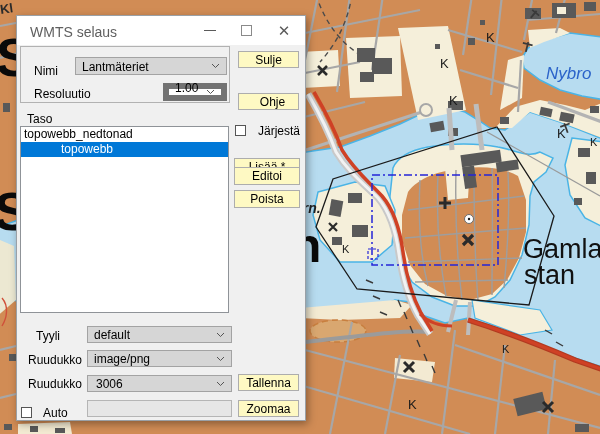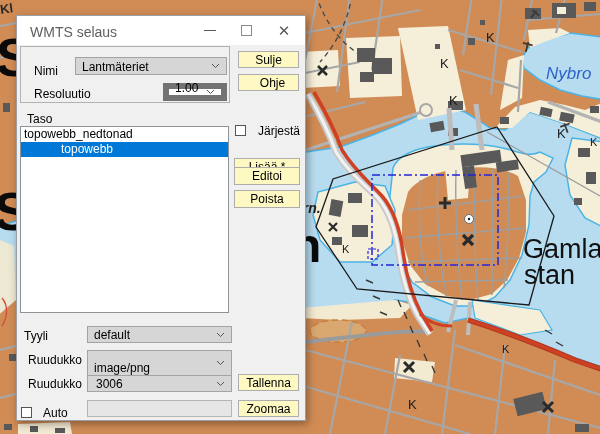--- a/index.html
+++ b/index.html
@@ -291,21 +291,21 @@
     <div class="combo white" style="left:146px; top:67px; width:64px; height:18px;">
       <span>1.00</span>
       <svg class="chev" width="9" height="6">
           <path d="M1 1l3.5 3.5L8 1" stroke="#555" fill="none"></path>
         </svg>
     </div>
 
     <div class="push" style="left:221px; top:35px; width:61px; height:17px;">
       <span>Sulje</span>
     </div>
-    <div class="push" style="left:221px; top:58px; width:61px; height:17px;padding-left:8px;">
+    <div class="push" style="left:221px; top:77px; width:61px; height:17px;padding-left:8px;">
       <span>Ohje</span>
     </div>
 
     <span class="lbl" style="left:3px; top:96px;">Taso</span>
     <div class="listbox">
       <div class="listrow">topowebb_nedtonad</div>
       <div class="listrow sel">topowebb</div>
     </div>
 
     <div class="checkbox" style="left:218px; top:109px;"></div>
@@ -313,29 +313,29 @@
     <div class="push" style="left:217px; top:127px; width:66px; height:18px;margin-top:15px;">
       <span>Lisää *</span>
     </div>
     <div class="push" style="left:217px; top:151px; width:66px; height:18px;">
       <span>Editoi</span>
     </div>
     <div class="push" style="left:217px; top:174px; width:66px; height:18px;">
       <span>Poista</span>
     </div>
 
-    <span class="lbl" style="left:0; top:313px;text-align:right;">Tyyli</span>
+    <span class="lbl" style="left:12px; top:313px;text-align:right;">Tyyli</span>
     <div class="combo" style="left:70px; top:310px; width:145px; height:17px;">
       <span>default</span>
       <svg class="chev" width="9" height="6">
           <path d="M1 1l3.5 3.5L8 1" stroke="#555" fill="none"></path>
         </svg>
     </div>
     <span class="lbl" style="left:4px; top:337px;">Ruudukko</span>
-    <div class="combo" style="left:70px; top:334px; width:145px; height:26px;">
+    <div class="combo" style="left:70px; top:334px; width:145px; height:17px;">
       <span>image/png</span>
       <svg class="chev" width="9" height="6">
           <path d="M1 1l3.5 3.5L8 1" stroke="#555" fill="none"></path>
         </svg>
     </div>
     <span class="lbl" style="left:4px; top:361px;">Ruudukko</span>
     <div class="combo" style="left:70px; top:359px; width:145px; height:17px;padding-left:8px;">
       <span>3006</span>
       <svg class="chev" width="9" height="6">
           <path d="M1 1l3.5 3.5L8 1" stroke="#555" fill="none"></path>

